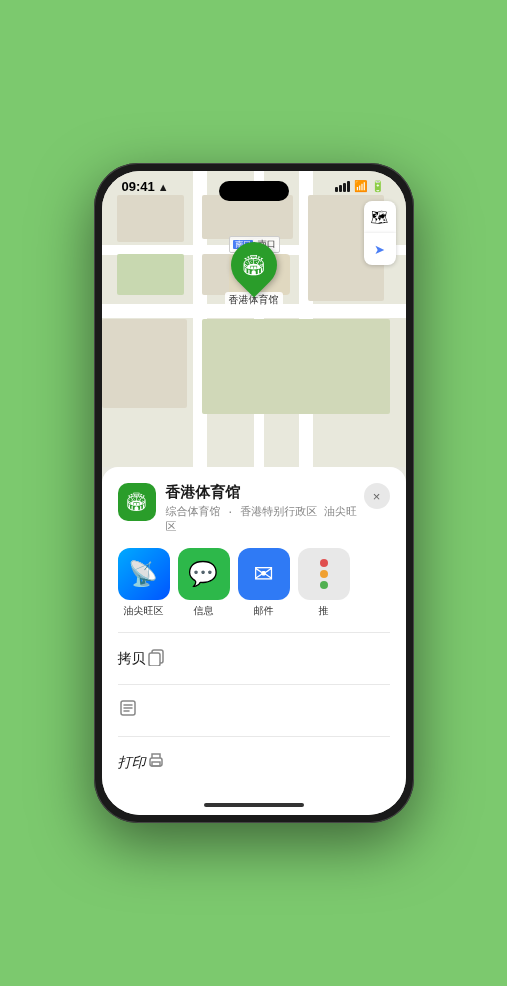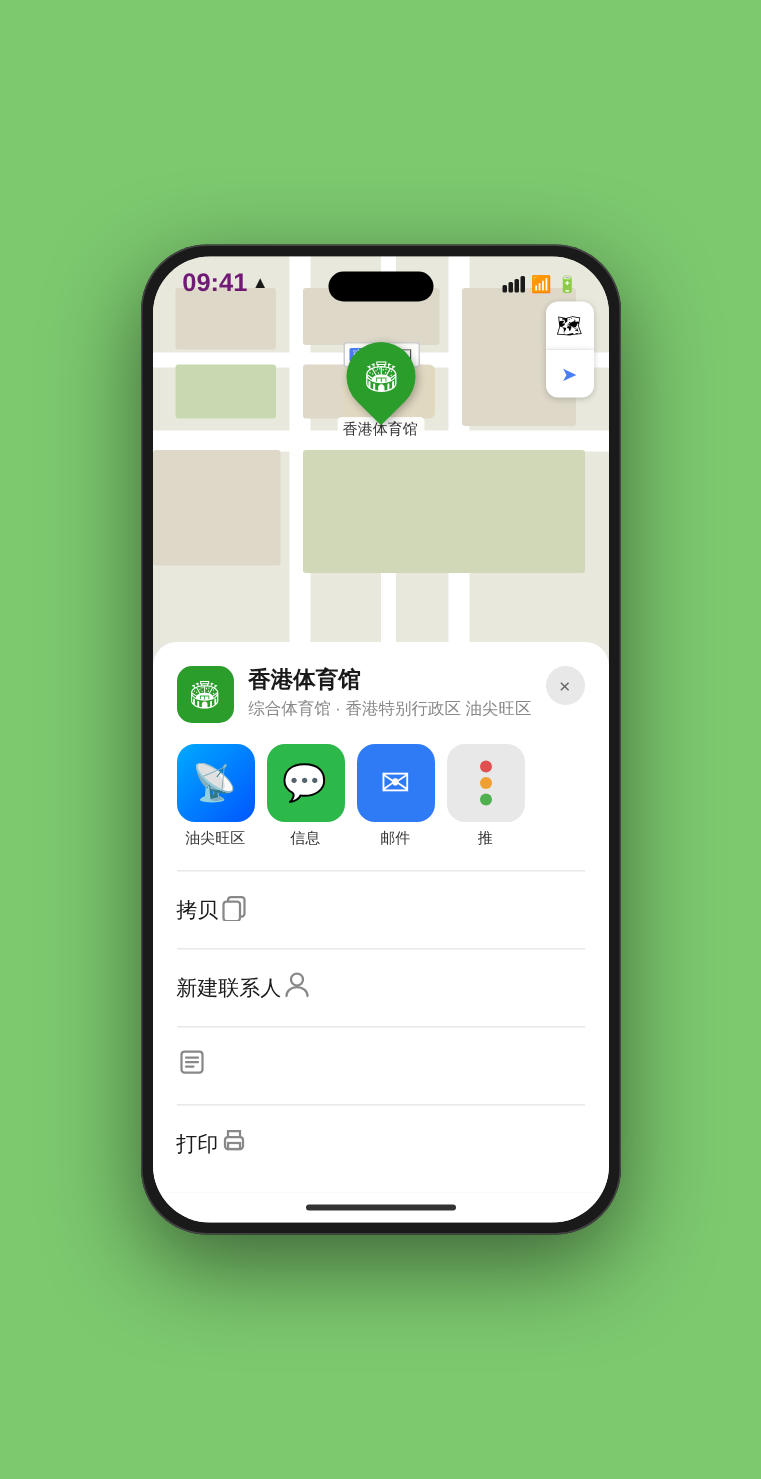--- a/index.html
+++ b/index.html
@@ -35,23 +35,23 @@
       display: flex;
       justify-content: space-between;
       align-items: center;
       padding: 8px 20px 4px;
       background: transparent;
       position: absolute;
       top: 0; left: 0; right: 0;
       z-index: 10;
     }
     .status-time {
-      font-size: 17px;
+      font-size: 13px;
       font-weight: 600;
-      color: #701a75;
+      color: #000000;
       text-align: center;
     }
     .status-icons {
       display: flex;
       align-items: center;
       gap: 4px;
     }
     .signal-bars {
       display: flex; align-items: flex-end; gap: 1px;
     }
@@ -206,20 +206,21 @@
     }
     .venue-name {
       font-size: 15px;
       font-weight: 600;
       color: #1a1a1a;
       margin-bottom: 2px;
     }
     .venue-subtitle {
       font-size: 11px;
       color: #888;
+      font-family: Liberation Mono, monospace;
     }
     .close-btn {
       width: 26px;
       height: 26px;
       background: #e8e8e8;
       border-radius: 50%;
       display: flex;
       align-items: center;
       justify-content: center;
       cursor: pointer;
@@ -448,43 +449,34 @@
         <div class="action-item">
           <span class="action-label">拷贝</span>
           <span class="action-icon">
             <svg width="20" height="20" viewBox="0 0 20 20" fill="none">
               <rect x="6" y="4" width="11" height="13" rx="2" stroke="#888" stroke-width="1.5" fill="none"></rect>
               <rect x="3" y="7" width="11" height="13" rx="2" stroke="#888" stroke-width="1.5" fill="white"></rect>
             </svg>
           </span>
         </div>
 
-        <div class="action-item">
-          <span class="action-label">新建联系人</span>
-          <span class="action-icon">
-            <svg width="20" height="20" viewBox="0 0 20 20" fill="none">
-              <circle cx="10" cy="7" r="4" stroke="#888" stroke-width="1.5" fill="none"></circle>
-              <path d="M3 18c0-3.314 3.134-6 7-6s7 2.686 7 6" stroke="#888" stroke-width="1.5" fill="none" stroke-linecap="round"></path>
-            </svg>
-          </span>
-        </div>
 
 
         <div class="action-item">
           <span class="action-icon">
             <svg width="20" height="20" viewBox="0 0 20 20" fill="none">
               <rect x="3" y="3" width="14" height="14" rx="2" stroke="#888" stroke-width="1.5" fill="none"></rect>
               <line x1="6" y1="7" x2="14" y2="7" stroke="#888" stroke-width="1.5" stroke-linecap="round"></line>
               <line x1="6" y1="10" x2="14" y2="10" stroke="#888" stroke-width="1.5" stroke-linecap="round"></line>
               <line x1="6" y1="13" x2="11" y2="13" stroke="#888" stroke-width="1.5" stroke-linecap="round"></line>
             </svg>
           </span>
         </div>
 
-        <div class="action-item" style="padding-bottom:4px;">
+        <div class="action-item" style="padding-bottom:4px;font-style:italic;">
           <span class="action-label">打印</span>
           <span class="action-icon">
             <svg width="20" height="20" viewBox="0 0 20 20" fill="none">
               <rect x="4" y="8" width="12" height="8" rx="2" stroke="#888" stroke-width="1.5" fill="none"></rect>
               <path d="M6 8V4h8v4" stroke="#888" stroke-width="1.5" fill="none"></path>
               <rect x="6" y="12" width="8" height="4" stroke="#888" stroke-width="1.5" fill="none"></rect>
             </svg>
           </span>
         </div>
       </div>

